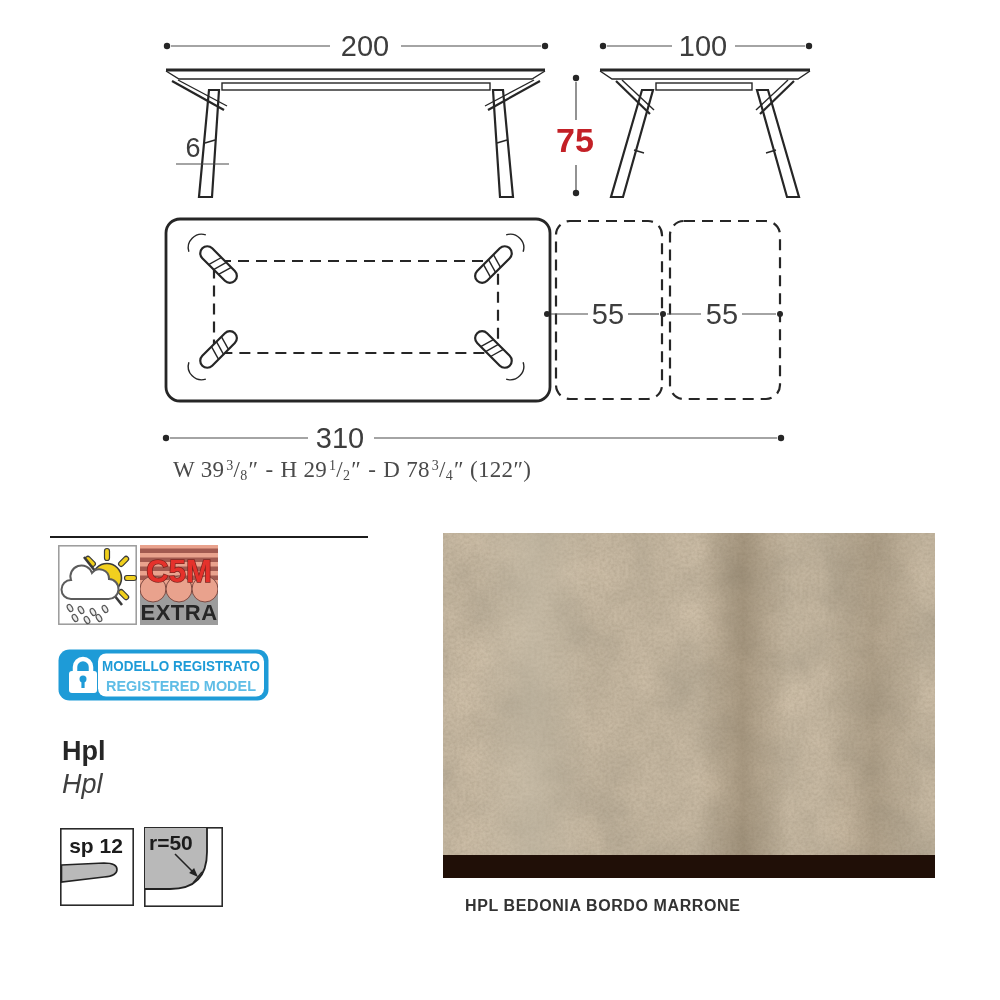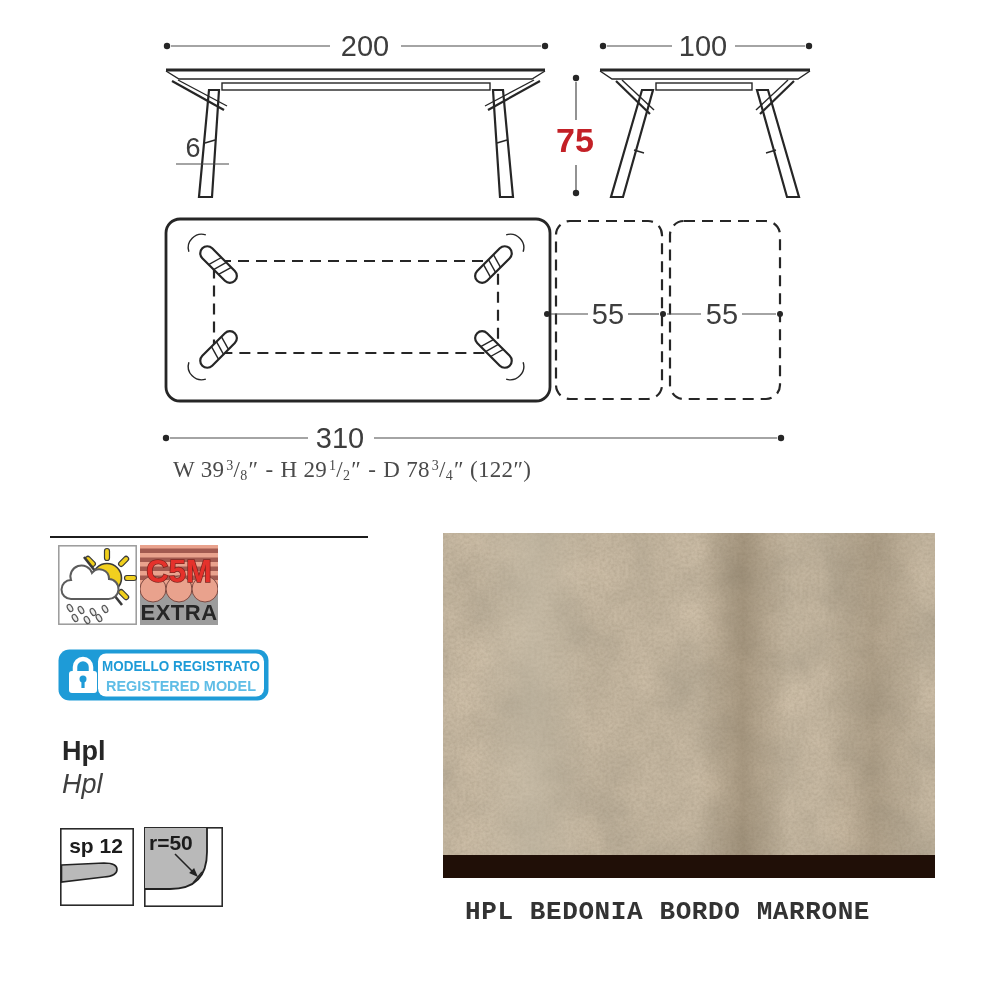--- a/index.html
+++ b/index.html
@@ -27,22 +27,22 @@
   .sizeline .fd{font-size:14px;vertical-align:-3px;margin-right:1px;}
   .sizeline .dash{margin:0 7px;}
 
   .divider{position:absolute;left:50px;top:536px;width:318px;height:2px;background:#1c1c1c;}
 
   .iconbox{position:absolute;}
   .hpl-bold{position:absolute;left:62px;top:736px;font-size:27px;font-weight:700;color:#262626;}
   .hpl-ital{position:absolute;left:62px;top:769px;font-size:27px;font-style:italic;color:#3f3f3f;}
 
   .swatch{position:absolute;left:443px;top:533px;width:492px;height:345px;}
-  .swatch-label{position:absolute;left:465px;top:897px;font-size:26px;font-weight:700;
-                color:#333;letter-spacing:.6px;white-space:nowrap;font-family:Liberation Mono, monospace;}
+  .swatch-label{position:absolute;left:465px;top:897px;font-size:16px;font-weight:700;
+                color:#333;letter-spacing:.6px;white-space:nowrap;}
 
   .badgeY{font-family:"Liberation Sans",sans-serif;}
 </style>
 </head>
 <body>
 
 <div class="sheet">
 
   <svg style="position:absolute;left:0;top:0" width="1000" height="520" viewBox="0 0 1000 520">
     <defs>

